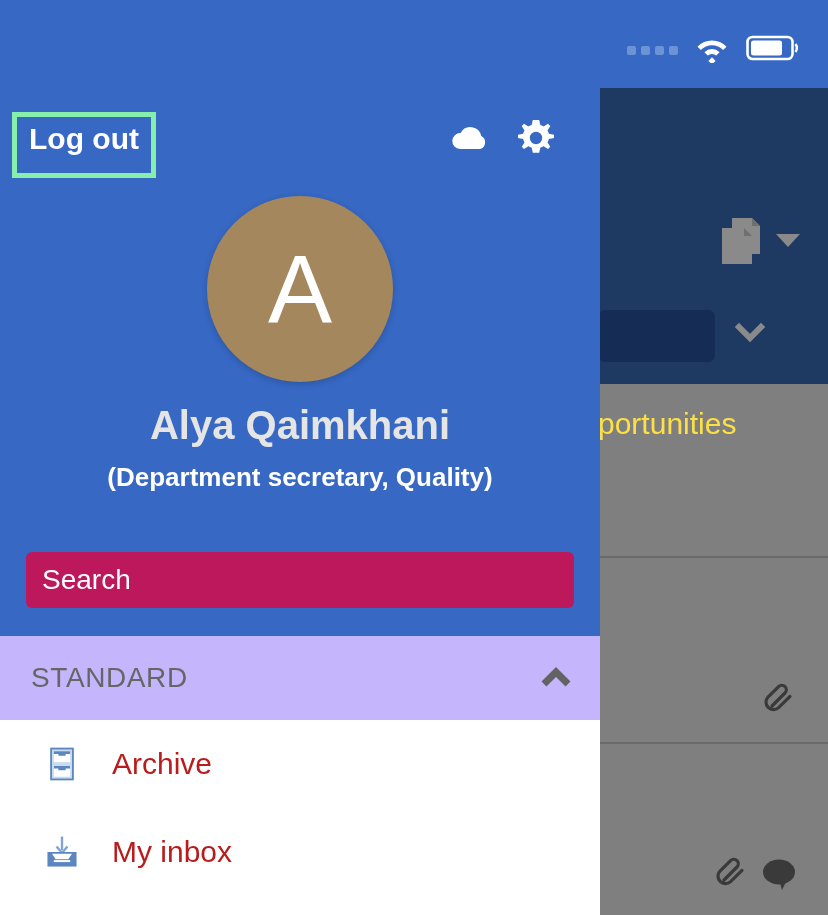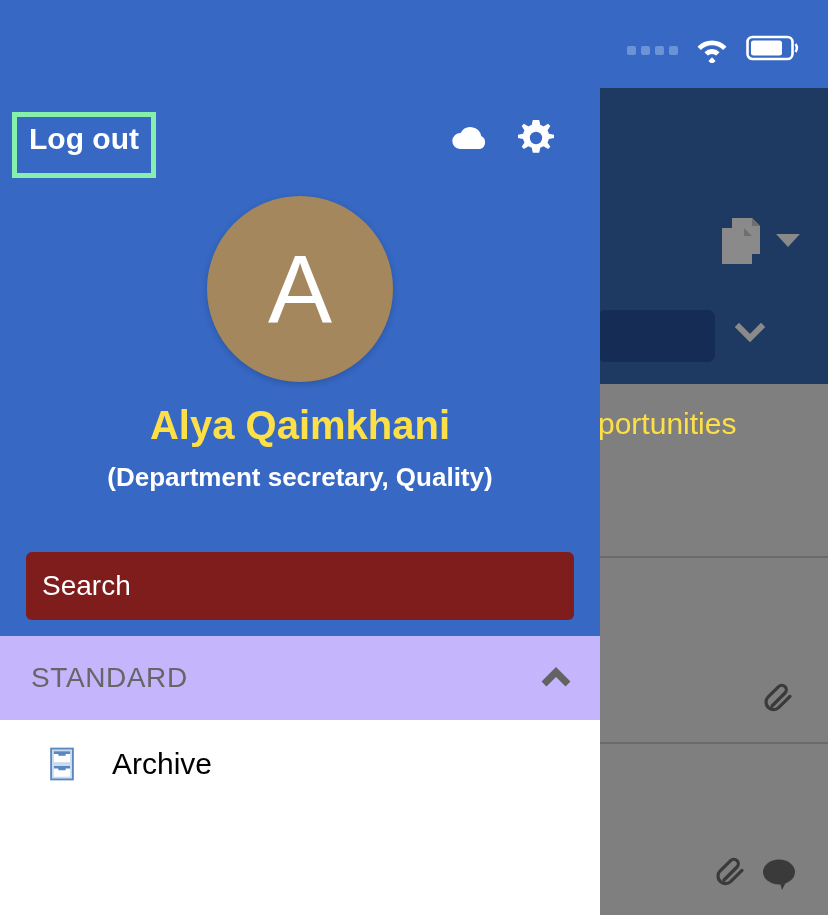--- a/index.html
+++ b/index.html
@@ -182,39 +182,39 @@
     font-weight: normal;
   }
 
   .user-name {
     position: absolute;
     left: 0; top: 400px;
     width: 600px;
     text-align: center;
     font-size: 40px;
     font-weight: bold;
-    color: #fde047;
+    color: #e5e5e5;
     line-height: 50px;
   }
   .user-role {
     position: absolute;
     left: 0; top: 460px;
     width: 600px;
     text-align: center;
     font-size: 26px;
     color: #ffffff;
     line-height: 34px;
     font-weight: bold;
   }
 
   .search-field {
     position: absolute;
     left: 26px; top: 552px;
-    width: 548px; height: 68px;
-    background: #7f1d1d;
+    width: 548px; height: 56px;
+    background: #be185d;
     border: none;
     border-radius: 6px;
     color: #ffffff;
     font-size: 28px;
     font-family: "Liberation Sans", sans-serif;
     padding: 0 16px;
     outline: none;
   }
   .search-field::placeholder { color: #ffffff; opacity: 1; }
 
@@ -250,21 +250,21 @@
     padding-left: 40px;
   }
   .nav-icon {
     width: 44px; height: 44px;
     flex: 0 0 44px;
     display: flex; align-items: center; justify-content: center;
   }
   .nav-label {
     margin-left: 28px;
     font-size: 30px;
-    color: #000000;
+    color: #b91c1c;
     line-height: 36px;
   }
 </style>
 </head>
 <body>
 
 <div id="root">
 
   <div class="bg-app">
 
@@ -371,20 +371,32 @@
             <rect x="12" y="7" width="20" height="14" fill="none" stroke="#c9dbef" stroke-width="2"></rect>
             <path d="M13 8 H31 V11 H26 V13 H18 V11 H13 Z" fill="#5b86c0"></path>
             <rect x="12" y="23" width="20" height="14" fill="#ffffff"></rect>
             <path d="M13 24 H31 V27 H26 V29 H18 V27 H13 Z" fill="#5b86c0"></path>
             <rect x="12" y="23" width="20" height="14" fill="none" stroke="#c9dbef" stroke-width="2"></rect>
           </svg>
         </span>
         <span class="nav-label">Archive</span>
       </div>
 
+      <div class="nav-item">
+        <span class="nav-icon">
+          <svg viewBox="0 0 44 44" width="40" height="40">
+            <line x1="22" y1="5" x2="22" y2="20" stroke="#7fa4d4" stroke-width="2.6"></line>
+            <path d="M16 16 L22 23 L28 16" fill="none" stroke="#7fa4d4" stroke-width="2.6"></path>
+            <path d="M6 22 H38 V38 H6 Z" fill="#5b86c0"></path>
+            <path d="M11 24 H33 L29 30 H15 Z" fill="#ffffff"></path>
+            <line x1="13" y1="32" x2="31" y2="32" stroke="#ffffff" stroke-width="2.2"></line>
+          </svg>
+        </span>
+        <span class="nav-label">My inbox</span>
+      </div>
     </div>
   </div>
 
   <div class="statusbar">
     <div class="status-right">
       <span class="signal-dots">
         <i></i>
           <i></i>
           <i></i>
           <i></i>

